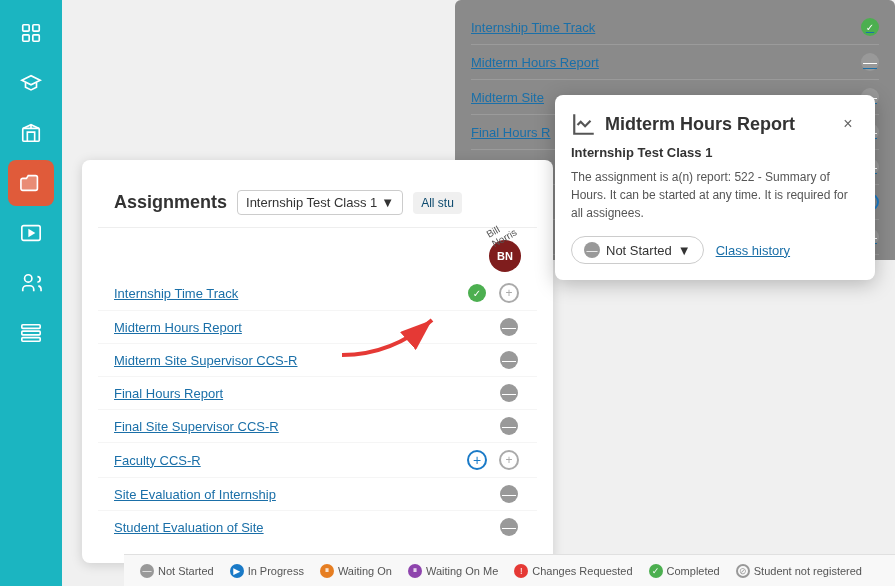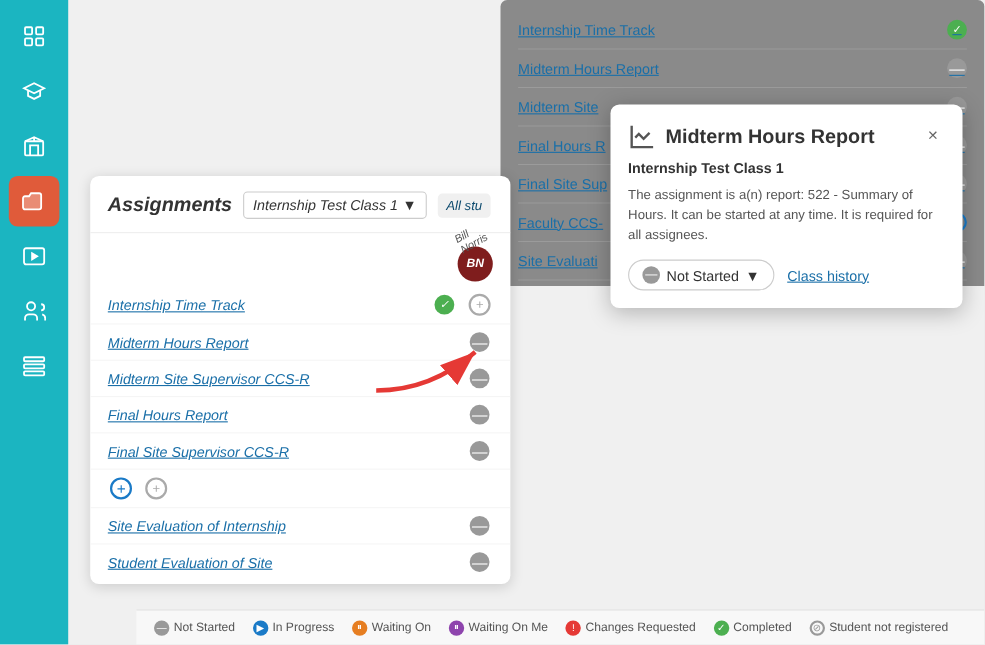--- a/index.html
+++ b/index.html
@@ -92,27 +92,26 @@
       display: flex; align-items: center; justify-content: center;
       color: white;
       font-size: 14px;
       flex-shrink: 0;
     }
 
     
     .assignments-panel {
       position: absolute;
       left: 20px; top: 160px;
-      width: 382px;
+      width: 471px;
       background: white;
       border-radius: 8px;
       box-shadow: 0 2px 12px rgba(0,0,0,0.15);
-      padding: 0;
+      padding: 16px;
       overflow: hidden;
-      font-style: italic;
     }
 
     .assignments-header {
       display: flex;
       align-items: center;
       padding: 14px 16px 12px;
       gap: 10px;
       border-bottom: 1px solid #eee;
     }
     .assignments-title {
@@ -459,20 +458,21 @@
       </div>
 
       <div class="assignment-row">
         <span class="assignment-name">Final Site Supervisor CCS-R</span>
         <div class="icon-cell">
           <div class="gray-minus">—</div>
         </div>
       </div>
 
       <div class="assignment-row">
+        <span class="assignment-name">Faculty CCS-R</span>
         <div class="icon-cell">
           <div class="icon-plus">+</div>
         </div>
         <div class="icon-cell">
           <div style="width:20px;height:20px;border:2px solid #aaa;border-radius:50%;display:flex;align-items:center;justify-content:center;color:#aaa;font-size:12px;">+</div>
         </div>
       </div>
 
       <div class="assignment-row">
         <span class="assignment-name">Site Evaluation of Internship</span>

